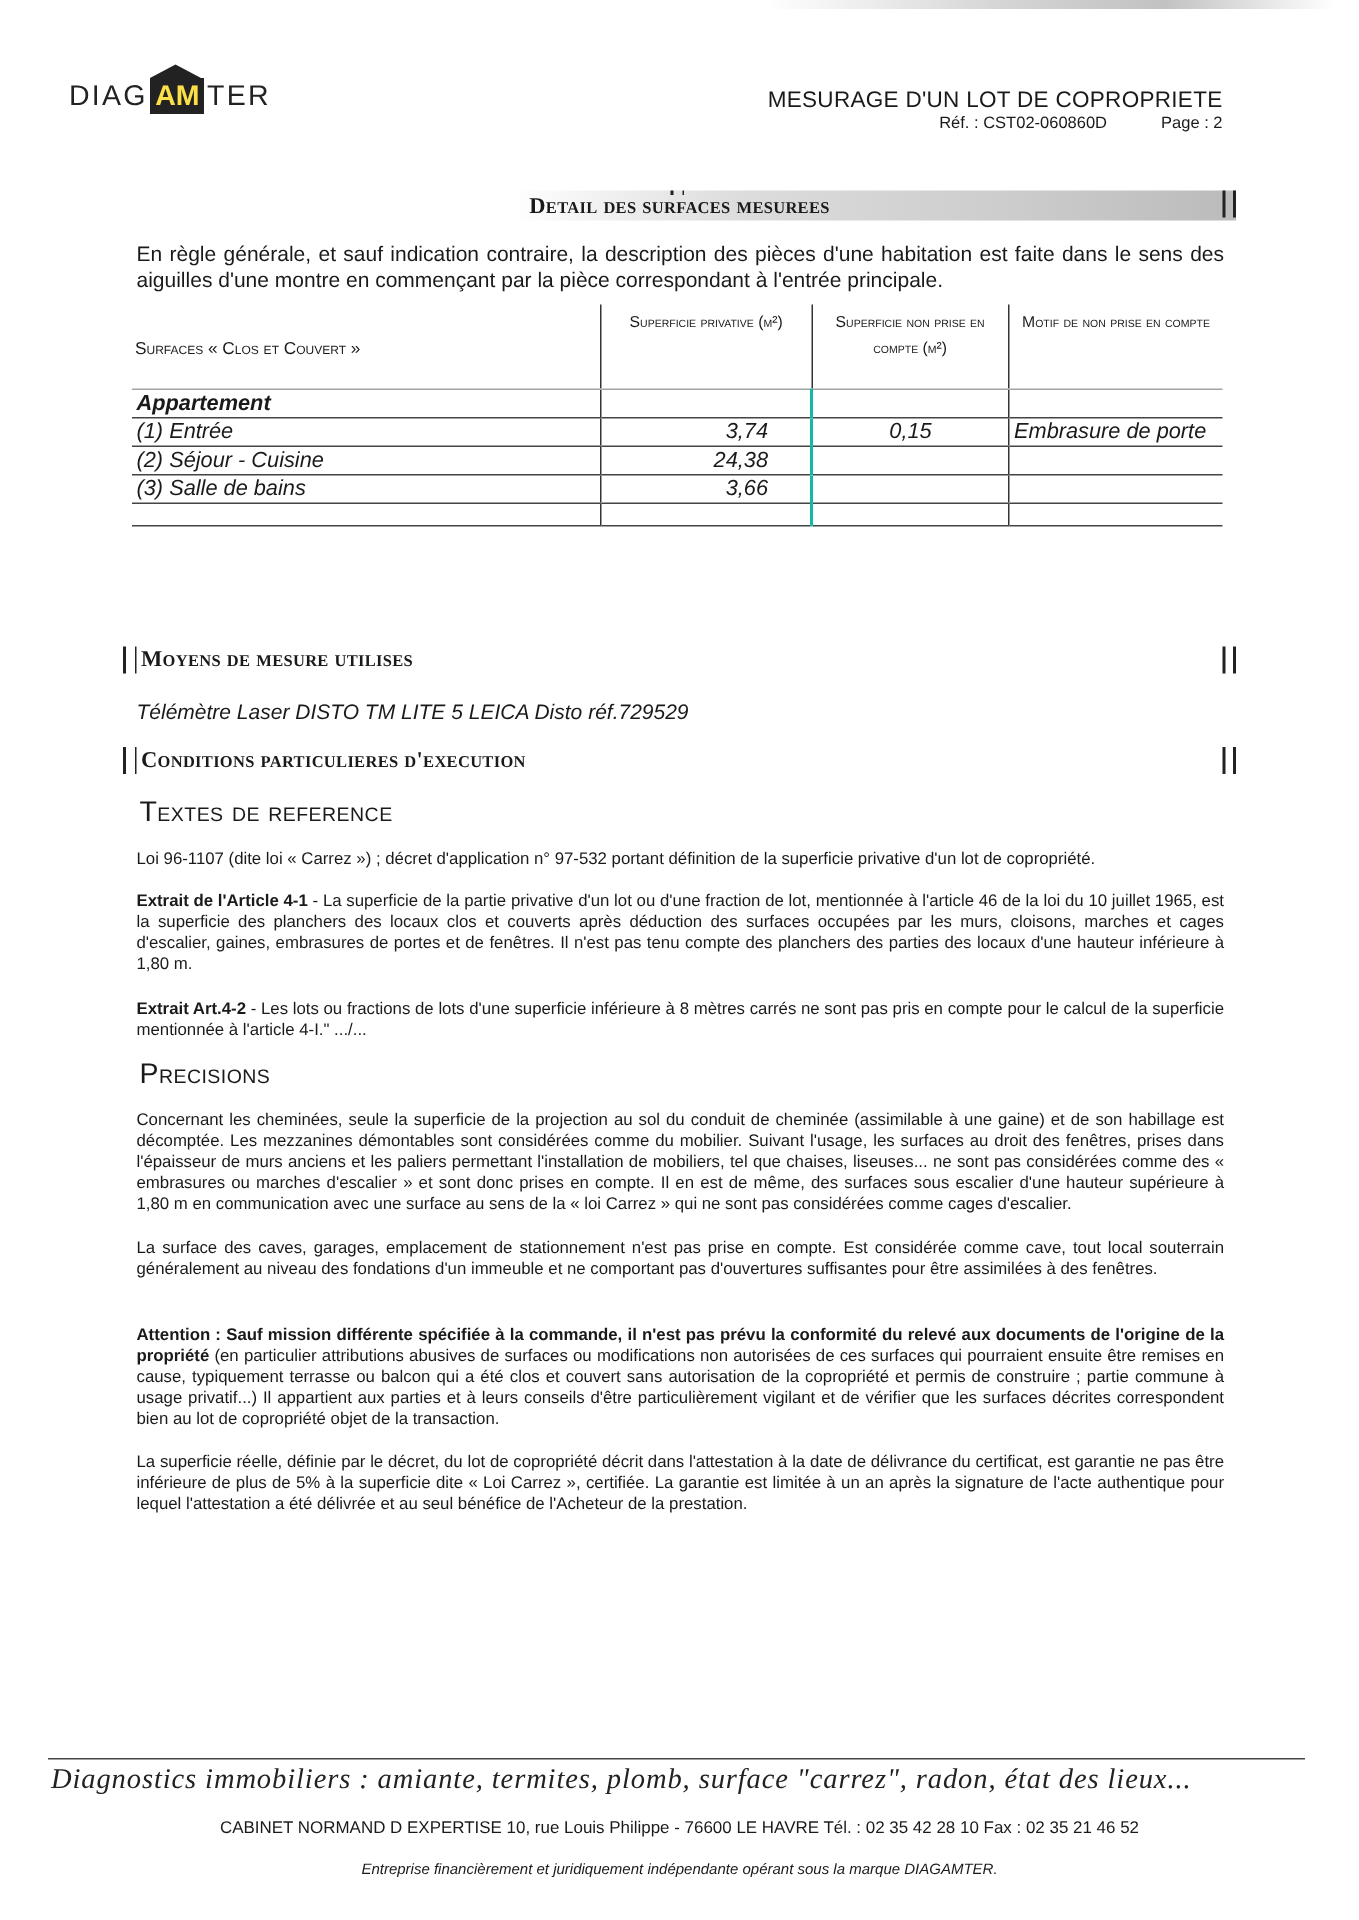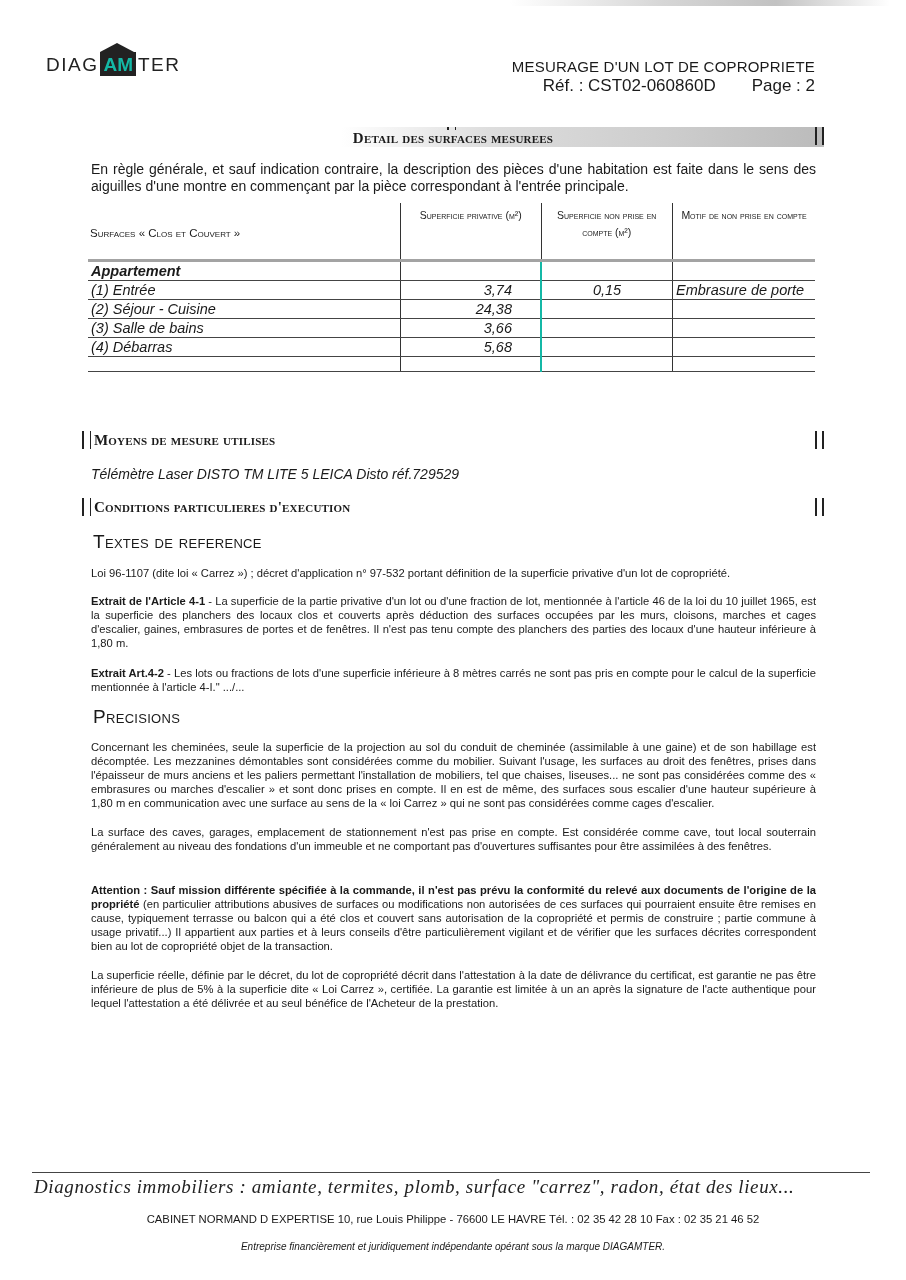--- a/index.html
+++ b/index.html
@@ -3,47 +3,47 @@
 <meta charset="utf-8">
 <style>
   html, body { margin: 0; padding: 0; background: #fff; }
   body { width: 906px; height: 1280px; position: relative; overflow: hidden;
          font-family: "Liberation Sans", sans-serif; color: #1a1a1a; }
   .abs { position: absolute; }
   .scan-top { left: 510px; top: 0; width: 380px; height: 6px;
               background: linear-gradient(90deg, transparent, #bbb 40%, #999, transparent); opacity: .6; }
   .logo { left: 46px; top: 44px; height: 32px; display: flex; align-items: flex-end;
           font-size: 19px; letter-spacing: 1.5px; color: #222; }
-  .logo .am { position: relative; background: #222; color: #14b8a6; font-weight: bold;
+  .logo .am { position: relative; background: #222; color: #fde047; font-weight: bold;
               padding: 2px 3px 0 3px; margin: 0 2px; font-size: 19px; letter-spacing: 0; }
   .logo .am:before { content: ""; position: absolute; left: 0; top: -9px; width: 0; height: 0;
               border-left: 17px solid transparent; border-right: 17px solid transparent; border-bottom: 9px solid #222; }
   .doc-title { right: 91px; top: 58px; font-size: 15px; text-align: right; letter-spacing: .2px; }
-  .doc-ref { right: 91px; top: 76px; font-size: 17px; text-align: right; }
+  .doc-ref { right: 91px; top: 76px; font-size: 11px; text-align: right; }
   .doc-ref span { margin-left: 36px; }
 
   .section-h { left: 82px; height: 20px; width: 742px; display: flex; align-items: center; }
   .section-h .bar-l { width: 6px; height: 18px; border-left: 2px solid #222; border-right: 1px solid #222; margin-right: 3px; }
   .section-h .bar-r { position: absolute; right: 0; width: 5px; height: 18px; border-left: 2px solid #222; border-right: 2px solid #222; }
   .section-h .txt { font-family: "Liberation Serif", serif; font-weight: bold; font-size: 15px; font-variant: small-caps; letter-spacing: .2px; }
   .section-h.shade { background: linear-gradient(90deg, transparent 35%, #ddd 55%, #ccc 80%, #bbb 100%); }
 
   .para { left: 91px; width: 725px; font-size: 13.6px; line-height: 16px; text-align: justify; }
   .small { font-size: 11.2px; line-height: 14px; }
 
   table.surf { position: absolute; left: 88px; top: 203px; width: 727px; border-collapse: collapse; font-size: 14px; }
   table.surf th { font-weight: normal; font-size: 10.5px; font-variant: small-caps; text-transform: none; vertical-align: top;
                   line-height: 17px; padding: 4px 2px 0 2px; }
   table.surf th.first { text-align: left; vertical-align: middle; padding-left: 2px; font-size: 11.5px; }
   table.surf td { height: 18px; padding: 0 3px; border-bottom: 1px solid #444; font-style: italic; font-size: 14.5px; }
   table.surf .c1 { width: 306px; }
   table.surf .c2 { width: 108px; text-align: right; padding-right: 28px; border-left: 1px solid #333; }
   table.surf .c3 { width: 124px; text-align: center; border-left: 2px solid #14b8a6; }
   table.surf .c4 { border-left: 1px solid #333; }
-  table.surf tr.head th { border-bottom: 3px solid #a3a3a3; height: 52px; }
+  table.surf tr.head th { border-bottom: 1px solid #a3a3a3; height: 52px; }
   table.surf tr.head th.c2, table.surf tr.head th.c3, table.surf tr.head th.c4 { border-left: 1px solid #333; }
   table.surf tr.group td.c1 { font-weight: bold; }
   table.surf tr.spacer td { height: 14px; border-bottom: 1px solid #444; }
   table.surf tr.total td { font-style: normal; font-weight: bold; height: 20px; border-bottom: none; }
   table.surf tr.total td.c3 { font-weight: normal; font-style: italic; }
   table.surf tr.total td.c2 { font-size: 13px; }
 
   .sub-h { left: 93px; font-size: 19px; font-variant: small-caps; letter-spacing: .3px; }
 
   .footer-rule { left: 32px; top: 1172px; width: 838px; height: 1px; background: #444; }
@@ -98,26 +98,20 @@
     <td class="c2">24,38</td>
     <td class="c3"></td>
     <td class="c4"></td>
   </tr>
   <tr>
     <td class="c1">(3) Salle de bains</td>
     <td class="c2">3,66</td>
     <td class="c3"></td>
     <td class="c4"></td>
   </tr>
-  <tr>
-    <td class="c1">(4) Débarras</td>
-    <td class="c2">5,68</td>
-    <td class="c3"></td>
-    <td class="c4"></td>
-  </tr>
   <tr class="spacer">
     <td class="c1"></td>
         <td class="c2"></td>
         <td class="c3"></td>
         <td class="c4"></td>
   </tr>
 </tbody>
   </table>
 
 <div class="abs section-h" style="top:430px;">

